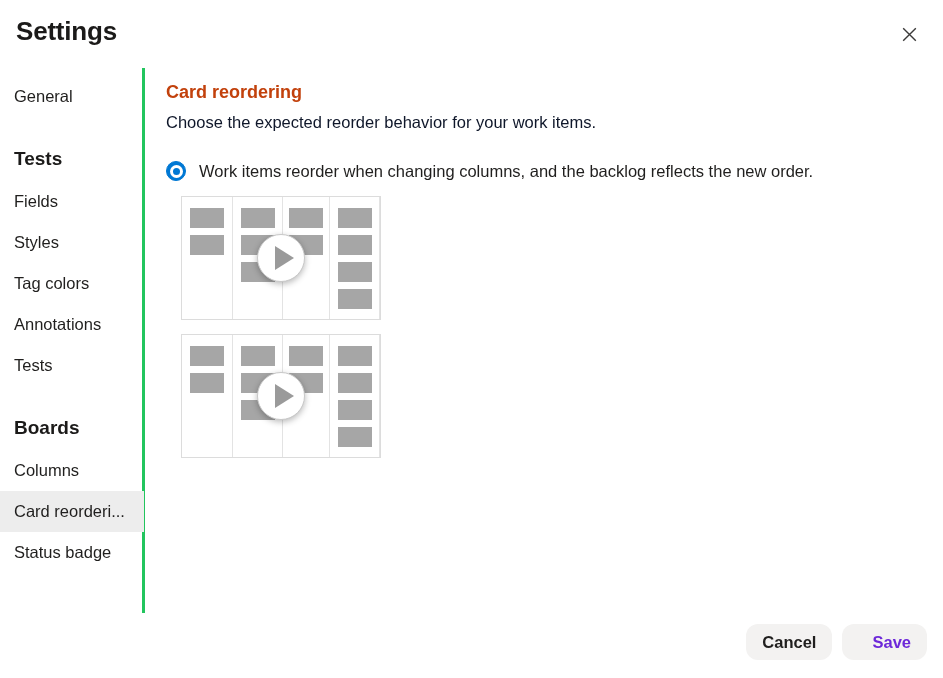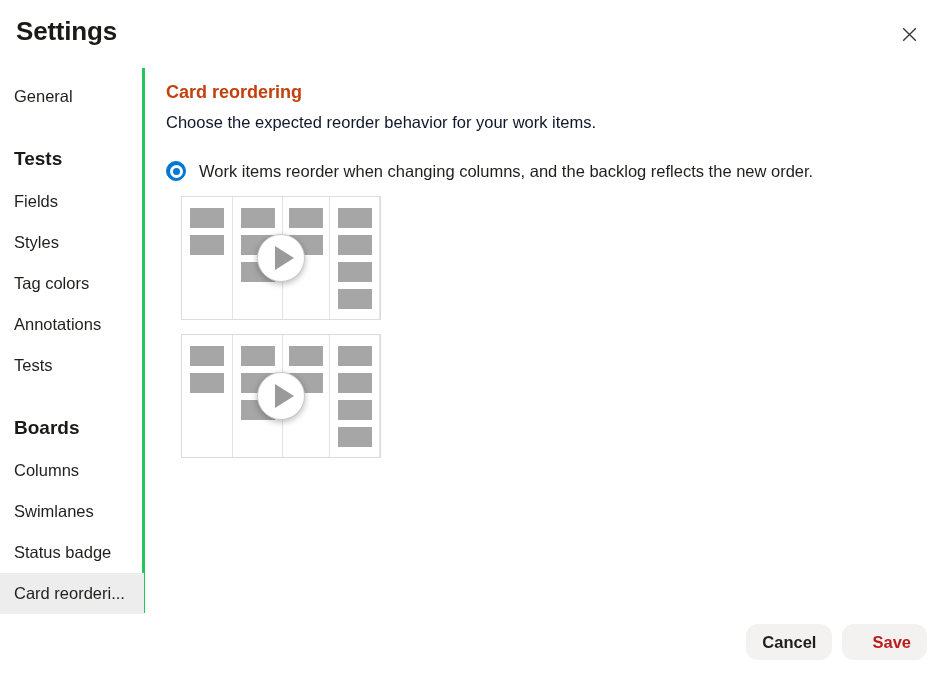--- a/index.html
+++ b/index.html
@@ -235,21 +235,21 @@
     font-size: 16.5px;
     font-weight: 700;
     font-family: "Liberation Sans", sans-serif;
     border: none;
     border-radius: 12px;
     background: #f3f2f1;
     color: #201f1e;
     cursor: pointer;
   }
   .btn.disabled {
-    color: #b91c1c;
+    color: #6d28d9;
     cursor: default;
     padding-left: 30px;
   }
 </style>
 </head>
 <body>
 
 <div class="dialog-header">
   <div class="dialog-title">Settings</div>
   <button class="close-button">
@@ -268,23 +268,22 @@
 
     <div class="nav-group-title">Tests</div>
     <button class="nav-item">Fields</button>
     <button class="nav-item">Styles</button>
     <button class="nav-item">Tag colors</button>
     <button class="nav-item">Annotations</button>
     <button class="nav-item">Tests</button>
 
     <div class="nav-group-title">Boards</div>
     <button class="nav-item">Columns</button>
-    <button class="nav-item">Swimlanes</button>
+    <button class="nav-item selected">Card reorderi...</button>
     <button class="nav-item">Status badge</button>
-    <button class="nav-item selected">Card reorderi...</button>
   </nav>
 
   <section class="content">
     <h2 class="section-title">Card reordering</h2>
     <p class="section-subtitle">Choose the expected reorder behavior for your work items.</p>
 
     <div class="option-row">
       <span class="radio checked"></span>
       <span class="option-label">Work items reorder when changing columns, and the backlog reflects the new order.</span>
     </div>

